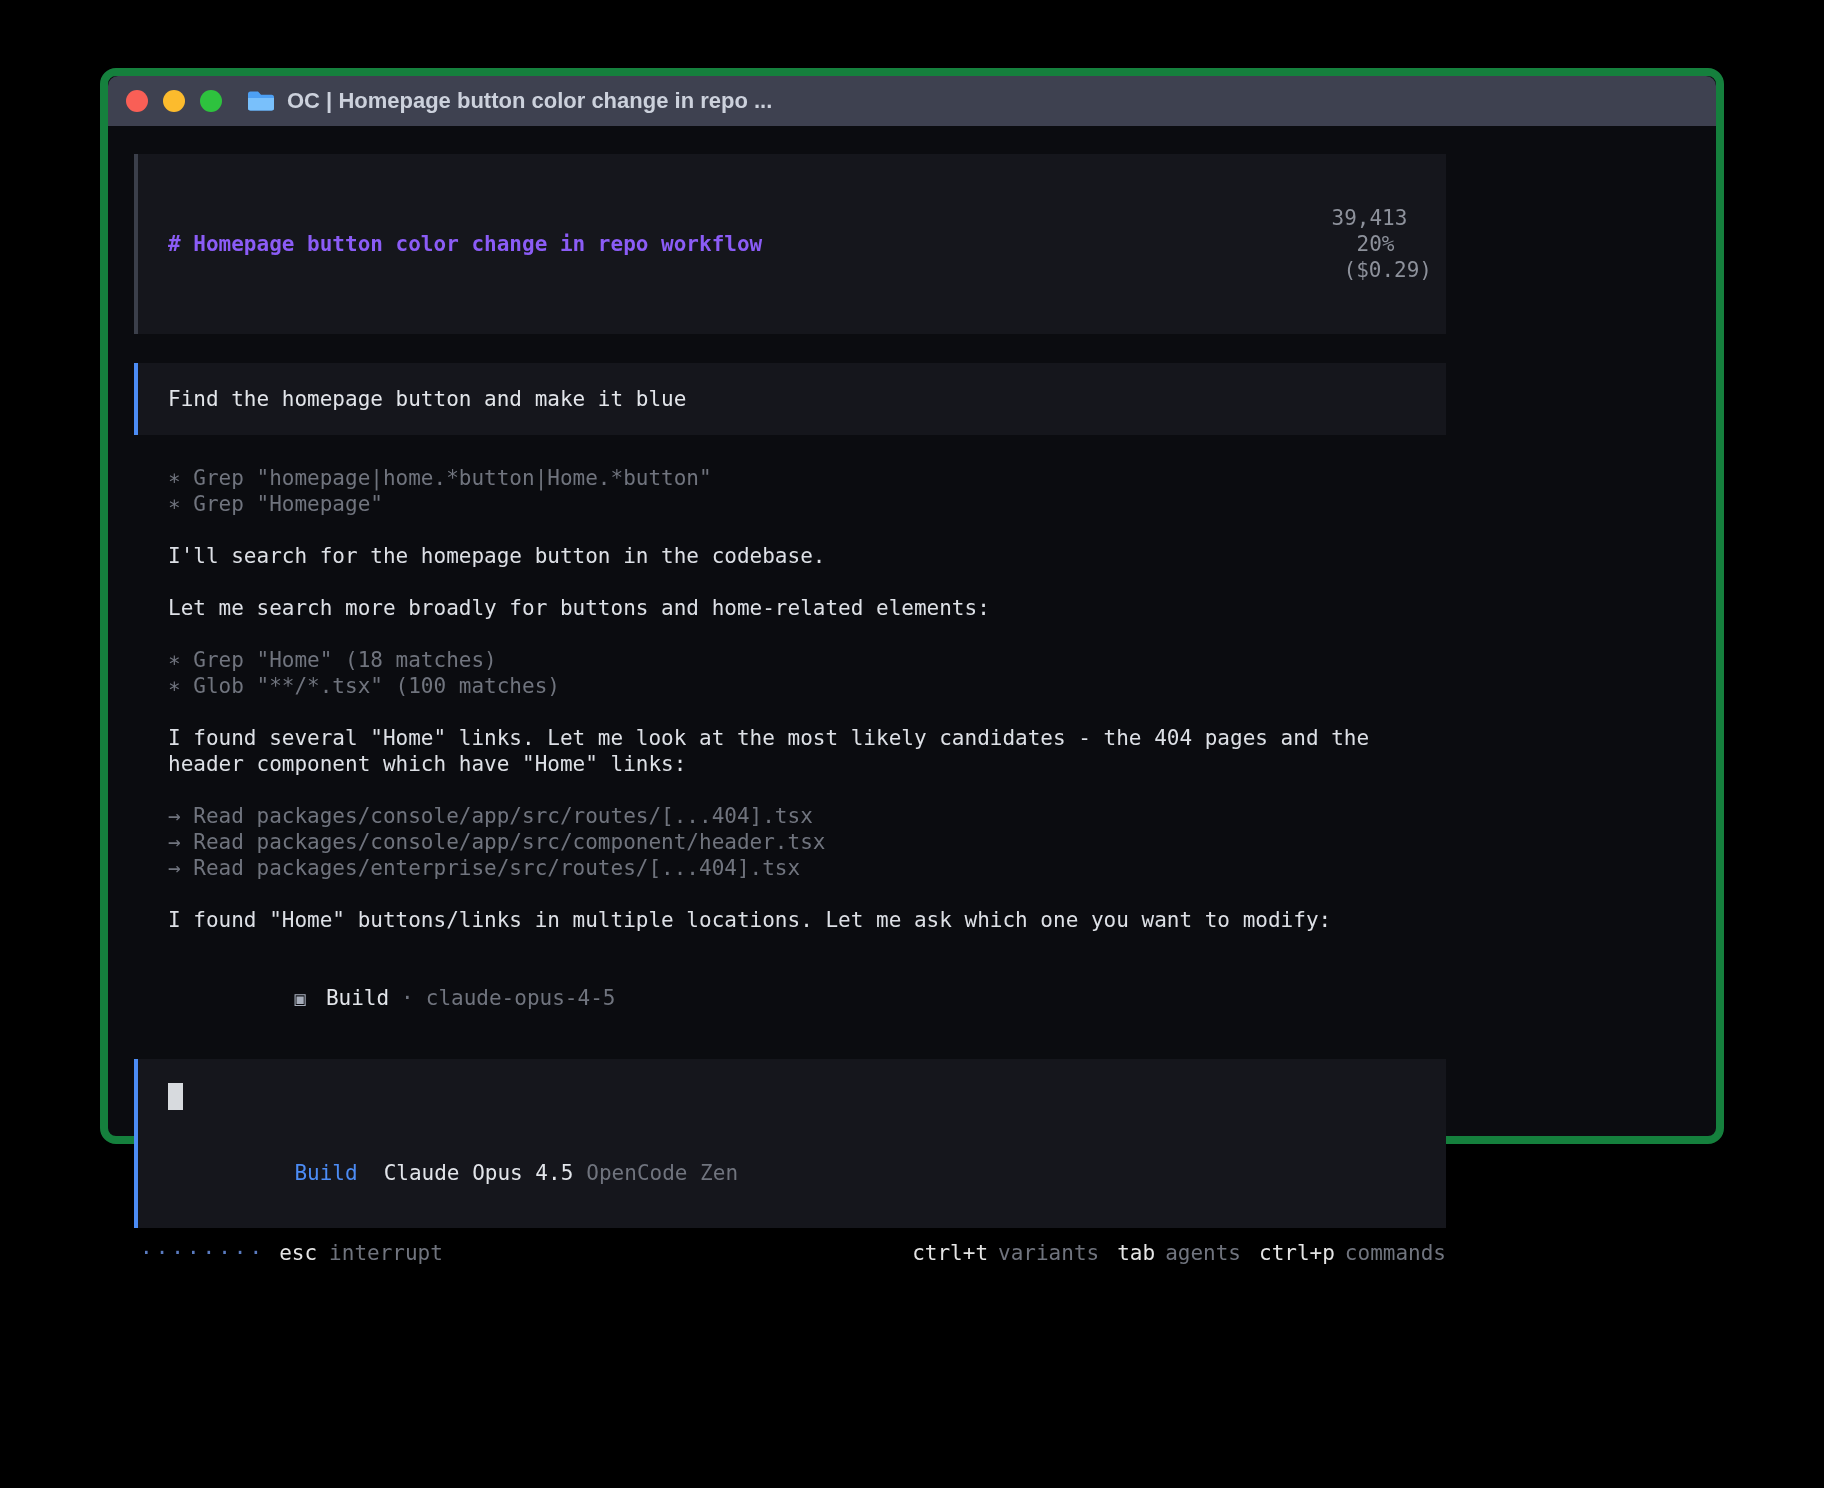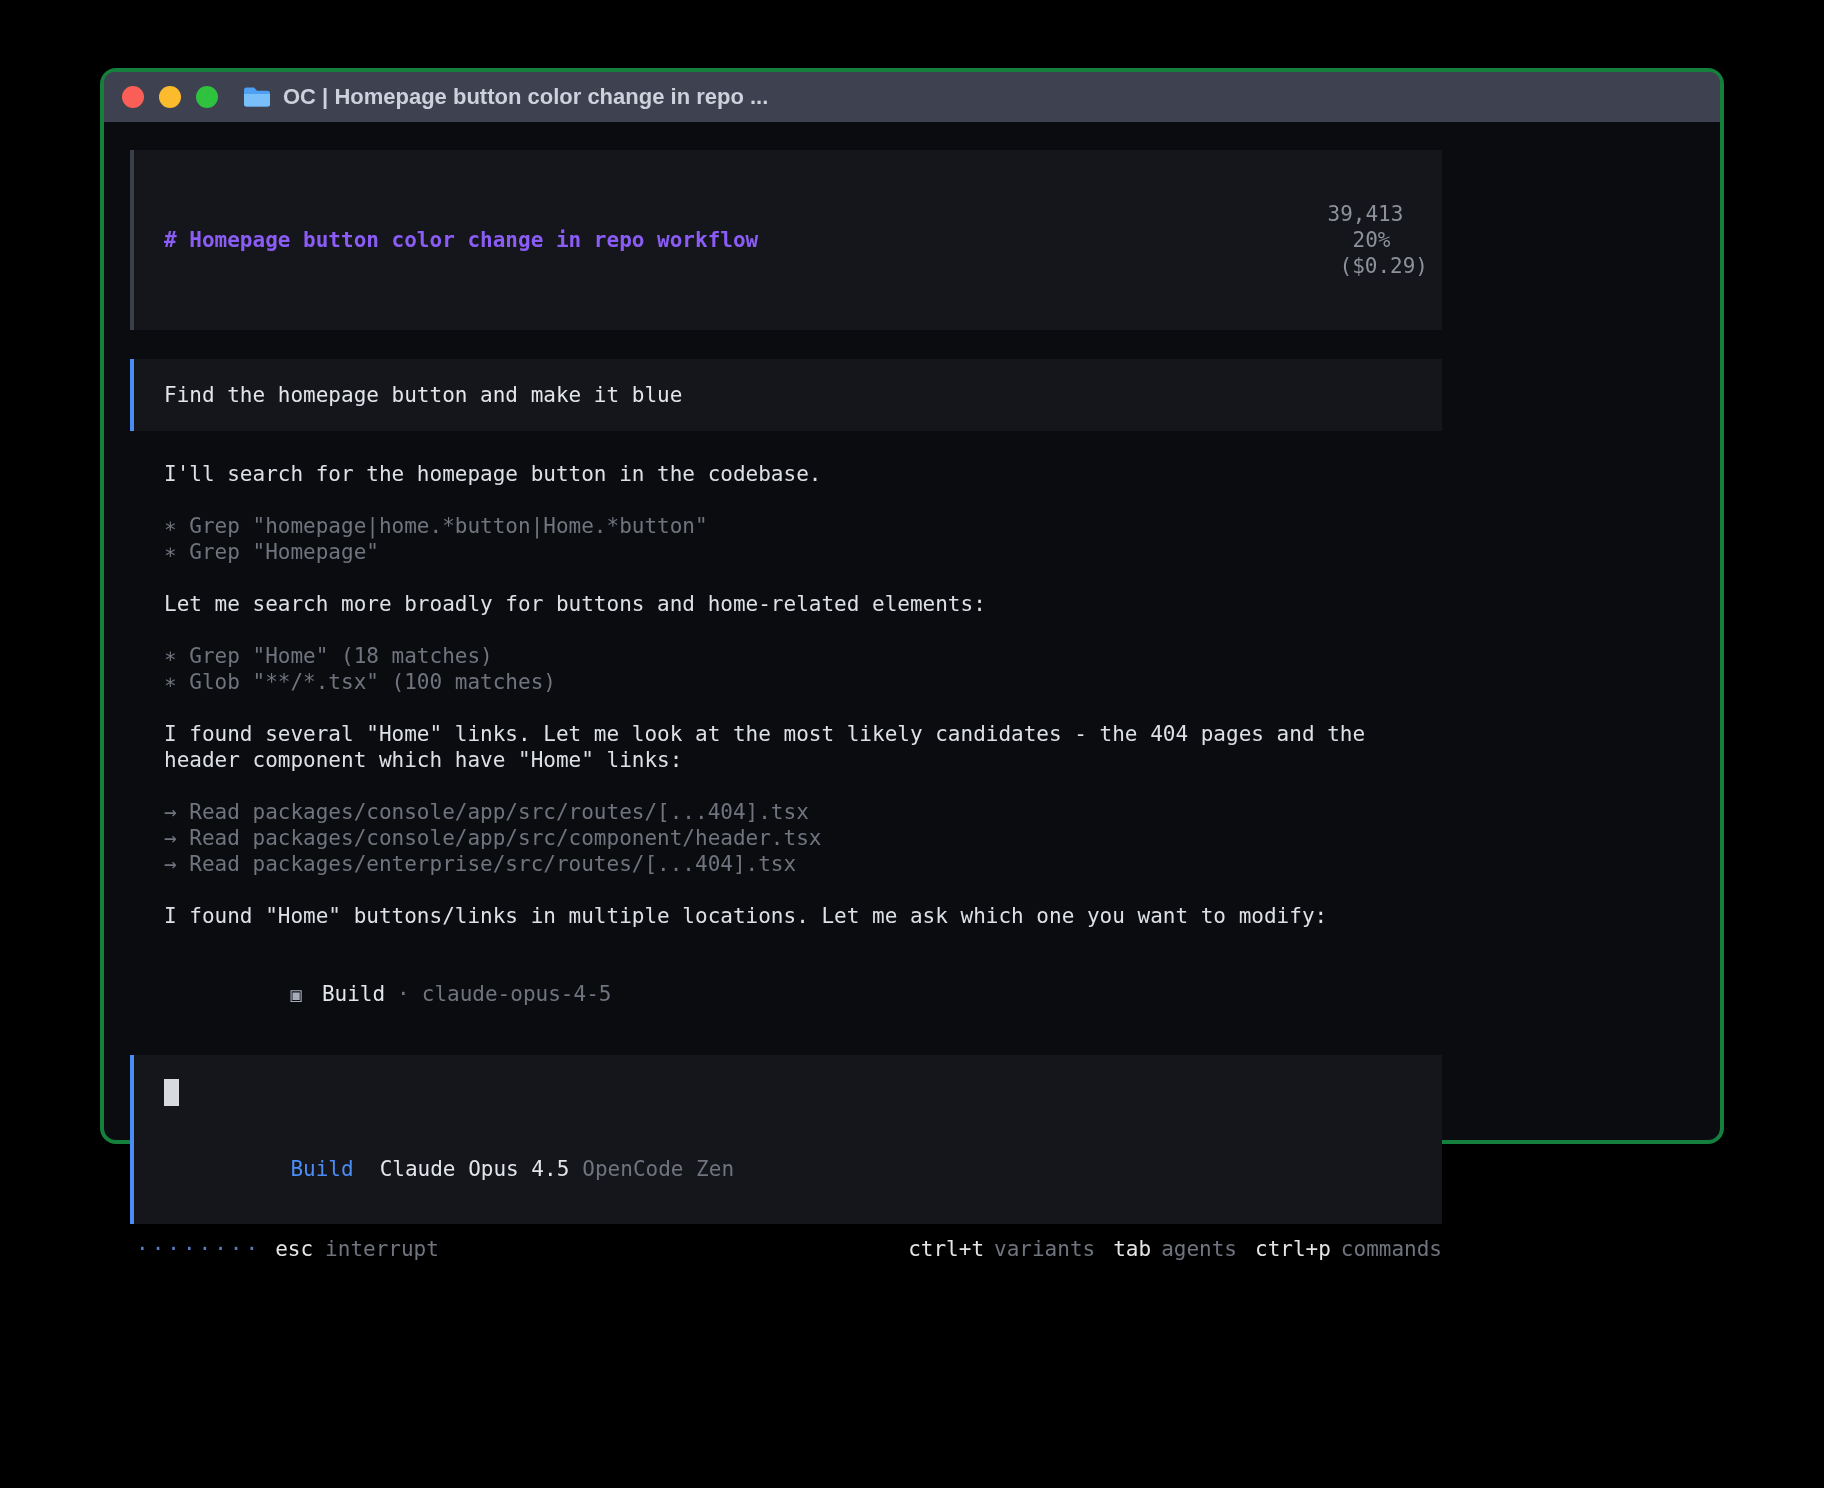--- a/index.html
+++ b/index.html
@@ -1,21 +1,21 @@
 <!DOCTYPE html>
 <html><head>
 <meta charset="utf-8">
 <style>
   *{box-sizing:border-box;margin:0;padding:0}
   html,body{background:#000}
   body{width:1824px;height:1488px;position:relative;overflow:hidden}
 
   .window{
     position:absolute;left:100px;top:68px;width:1624px;height:1076px;
-    background:#0b0c10;border:4px solid #15803d;border-radius:16px;
+    background:#0b0c10;border:8px solid #15803d;border-radius:16px;
     box-shadow:0 30px 80px rgba(0,0,0,.7);
   }
   .titlebar{
     height:50px;background:#3e4150;display:flex;align-items:center;
     padding:0 18px;border-radius:10px 10px 0 0;
   }
   .lights{display:flex;gap:15px}
   .light{width:22px;height:22px;border-radius:50%;display:inline-block}
   .light.red{background:#f95f56}
   .light.yellow{background:#fcbb2d}
@@ -106,25 +106,25 @@
           <span class="ml1">($0.29)</span>
         </span>
       </div>
 
       <div class="block user-block">
         <span class="line">Find the homepage button and make it blue</span>
       </div>
 
       <div class="transcript">
         <div class="para">
-          <div class="line">I'll search for the homepage button in the codebase.</div>
+          <div class="line muted">∗ Grep "homepage|home.*button|Home.*button"</div>
+          <div class="line muted">∗ Grep "Homepage"</div>
         </div>
         <div class="para">
-          <div class="line muted">∗ Grep "homepage|home.*button|Home.*button"</div>
-          <div class="line muted">∗ Grep "Homepage"</div>
+          <div class="line">I'll search for the homepage button in the codebase.</div>
         </div>
         <div class="para">
           <div class="line">Let me search more broadly for buttons and home-related elements:</div>
         </div>
         <div class="para">
           <div class="line muted">∗ Grep "Home" (18 matches)</div>
           <div class="line muted">∗ Glob "**/*.tsx" (100 matches)</div>
         </div>
         <div class="para">
           <div class="line">I found several "Home" links. Let me look at the most likely candidates - the 404 pages and the header component which have "Home" links:</div>

